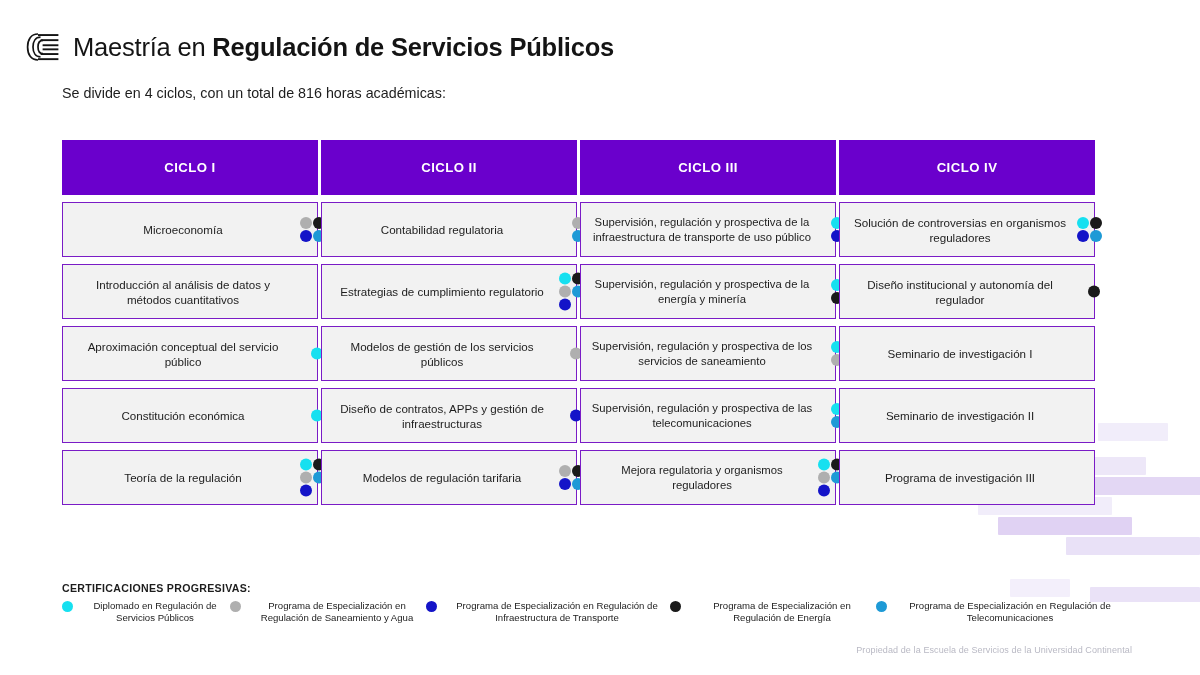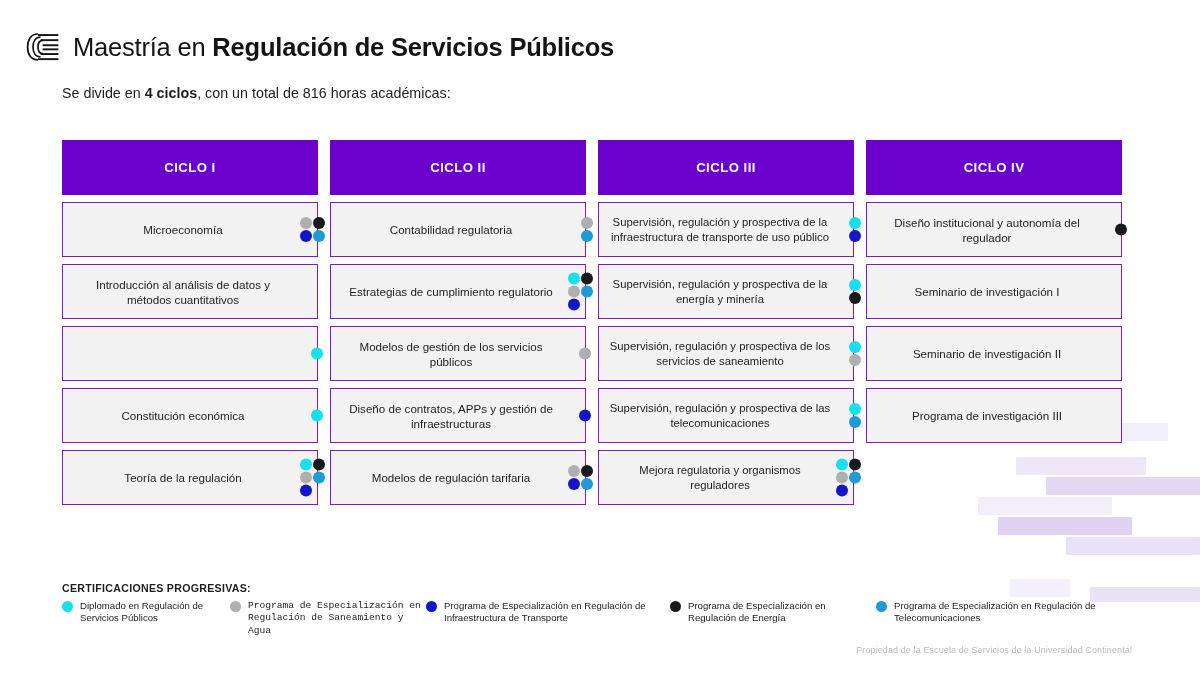--- a/index.html
+++ b/index.html
@@ -16,24 +16,24 @@
   .deco { position: absolute; right: 0; bottom: 0; width: 230px; height: 205px; overflow: hidden; pointer-events: none; }
   .deco i { position: absolute; display: block; height: 18px; border-radius: 1px; }
 
   
   .header { position: absolute; left: 26px; top: 32px; display: flex; align-items: center; gap: 13px; }
   .logo-mark { width: 34px; height: 30px; flex: 0 0 auto; display: block; }
   .title { font-size: 25.5px; letter-spacing: -0.2px; color: #141414; font-weight: 400; white-space: nowrap; }
   .title b { font-weight: 700; }
 
   .subtitle { position: absolute; left: 62px; top: 85px; font-size: 14.3px; color: #1d1d1d; white-space: nowrap; }
-  .subtitle b { font-weight: 700; }
-
-  
-  .grid { position: absolute; left: 62px; top: 140px; width: 1078px; display: flex; gap: 12px; }
+  .subtitle b { font-weight: 400; }
+
+  
+  .grid { position: absolute; left: 62px; top: 140px; width: 1078px; display: flex; gap: 3px; }
   .col { width: 256px; display: flex; flex-direction: column; }
   .col-head {
     height: 55px; background: #6A00CC; color: #ffffff;
     display: flex; align-items: center; justify-content: center;
     font-size: 13.2px; font-weight: 700; letter-spacing: 0.45px;
   }
   .cards { margin-top: 7px; display: flex; flex-direction: column; gap: 7px; }
   .card {
     position: relative; height: 55px; background: #F2F2F2;
     border: 1.6px solid #7A1CC6;
@@ -48,28 +48,28 @@
 
   
   .dots { position: absolute; top: 50%; transform: translateY(-50%); right: -9px;
           display: grid; grid-auto-rows: min-content; justify-items: start; }
   .dots.two-col { grid-template-columns: 13px 13px; }
   .dots.one-col { grid-template-columns: 13px; }
   .dot { width: 12px; height: 12px; border-radius: 50%; display: block; margin: 0.5px 0; }
 
   
   .legend-title { position: absolute; left: 62px; top: 582px; font-size: 10.6px; font-weight: 700; color: #1d1d1d; letter-spacing: 0.3px; }
-  .legend { position: absolute; left: 48px; top: 600px; width: 1110px; display: flex; }
+  .legend { position: absolute; left: 48px; top: 600px; width: 1110px; display: flex; text-align: center; }
   .legend-item { display: flex; align-items: flex-start; gap: 7px; }
   .legend-dot { width: 11px; height: 11px; border-radius: 50%; flex: 0 0 auto; margin-top: 1px; }
   .legend-text { font-size: 9.6px; line-height: 12.4px; color: #1d1d1d; }
 
   
   .legend-item:nth-child(1) { width: 168px; margin-left: 14px; }
-  .legend-item:nth-child(2) { width: 196px; font-family: Liberation Mono, monospace; }
+  .legend-item:nth-child(2) { width: 196px; }
   .legend-item:nth-child(3) { width: 244px; }
   .legend-item:nth-child(4) { width: 206px; }
   .legend-item:nth-child(5) { width: 250px; gap: 7px; }
 
   .footer-note { position: absolute; right: 68px; top: 645px; font-size: 9px; color: #b9b9c4; letter-spacing: 0.1px; }
 </style>
 </head>
 <body>
 
 <div class="page">
@@ -120,20 +120,21 @@
               <span class="dot" style="background: rgb(175, 175, 175);"></span>
               <span class="dot" style="background: rgb(26, 26, 26);"></span>
               <span class="dot" style="background: rgb(20, 20, 200);"></span>
               <span class="dot" style="background: rgb(30, 154, 214);"></span>
             </div>
           </div>
           <div class="card">
             <div class="card-label">Introducción al análisis de datos y métodos cuantitativos</div>
           </div>
           <div class="card">
+            <div class="card-label">Aproximación conceptual del servicio público</div>
             <div class="dots one-col" style="right: -7px;">
               <span class="dot" style="background: rgb(22, 224, 240);"></span>
             </div>
           </div>
           <div class="card">
             <div class="card-label">Constitución económica</div>
             <div class="dots one-col" style="right: -7px;">
               <span class="dot" style="background: rgb(22, 224, 240);"></span>
             </div>
           </div>
@@ -232,20 +233,29 @@
               <span class="dot" style="background: rgb(30, 154, 214);"></span>
               <span class="dot" style="background: rgb(20, 20, 200);"></span>
             </div>
           </div>
         </div>
       </div>
       <div class="col col-4">
         <div class="col-head">CICLO IV</div>
         <div class="cards">
           <div class="card">
+            <div class="card-label">Solución de controversias en organismos reguladores</div>
+            <div class="dots two-col">
+              <span class="dot" style="background: rgb(22, 224, 240);"></span>
+              <span class="dot" style="background: rgb(26, 26, 26);"></span>
+              <span class="dot" style="background: rgb(20, 20, 200);"></span>
+              <span class="dot" style="background: rgb(30, 154, 214);"></span>
+            </div>
+          </div>
+          <div class="card">
             <div class="card-label">Diseño institucional y autonomía del regulador</div>
             <div class="dots one-col" style="right: -7px;">
               <span class="dot" style="background: rgb(26, 26, 26);"></span>
             </div>
           </div>
           <div class="card">
             <div class="card-label">Seminario de investigación I</div>
           </div>
           <div class="card">
             <div class="card-label">Seminario de investigación II</div>

